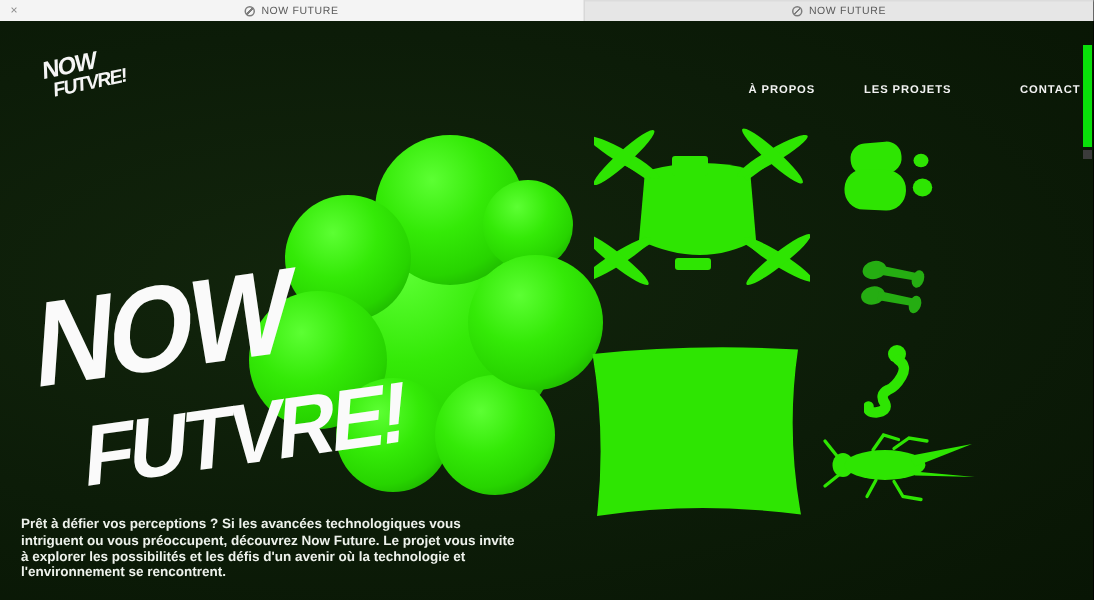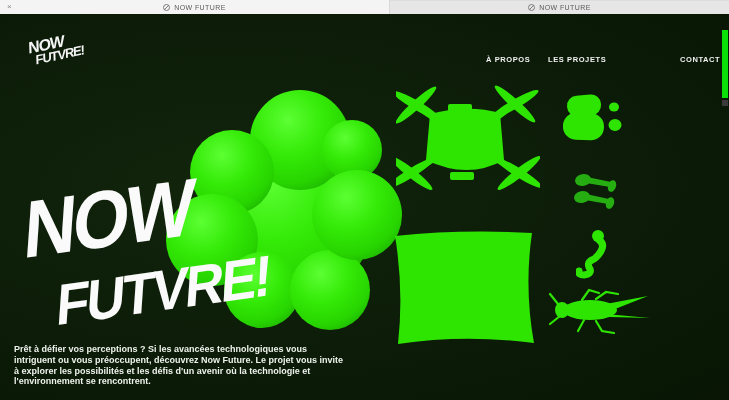--- a/index.html
+++ b/index.html
@@ -25,21 +25,21 @@
   .scroll-box { position:absolute; right:1px; top:86px; width:6px; height:6px; background:#3b3b3b; }
 
   
   .mini-logo { position:absolute; left:28px; top:22px; color:#f5f5f5; transform:rotate(-12deg) skewX(-10deg); cursor:pointer; }
   .mini-logo .l1 { font-size:16px; font-weight:bold; letter-spacing:-1px; line-height:14px; }
   .mini-logo .l2 { font-size:13px; font-weight:bold; letter-spacing:-1px; line-height:12px; margin-left:7px; }
 
   
   .nav-link { position:absolute; top:41px; font-size:7.5px; font-weight:bold; letter-spacing:.6px;
               color:#f2f2f2; text-decoration:none; cursor:pointer; white-space:nowrap; }
-  .nav-apropos { left:486px; } .nav-projets { left:528px;padding-left:20px; } .nav-contact { left:648px;margin-left:32px; }
+  .nav-apropos { left:499px; } .nav-projets { left:556px;padding-left:20px; } .nav-contact { left:648px;margin-left:32px; }
 
   
   .blob { position:absolute; left:0; top:0; width:729px; height:400px; pointer-events:none; }
   .lobe { position:absolute; border-radius:50%;
           background:radial-gradient(circle at 38% 30%, #5cff33 0%, #34ea07 38%, #27d400 68%, #17a300 92%, #0e8200 100%); }
 
   
   .headline { position:absolute; color:#fafafa; font-weight:bold; line-height:.92; pointer-events:none; }
   .hl1 { left:16px; top:168px; font-size:80px; transform:rotate(-8deg) skewX(-12deg) scaleX(.92); letter-spacing:-4px; }
   .hl2 { left:50px; top:250px; font-size:57px; transform:rotate(-8deg) skewX(-12deg) scaleX(.95); letter-spacing:-3px; }

